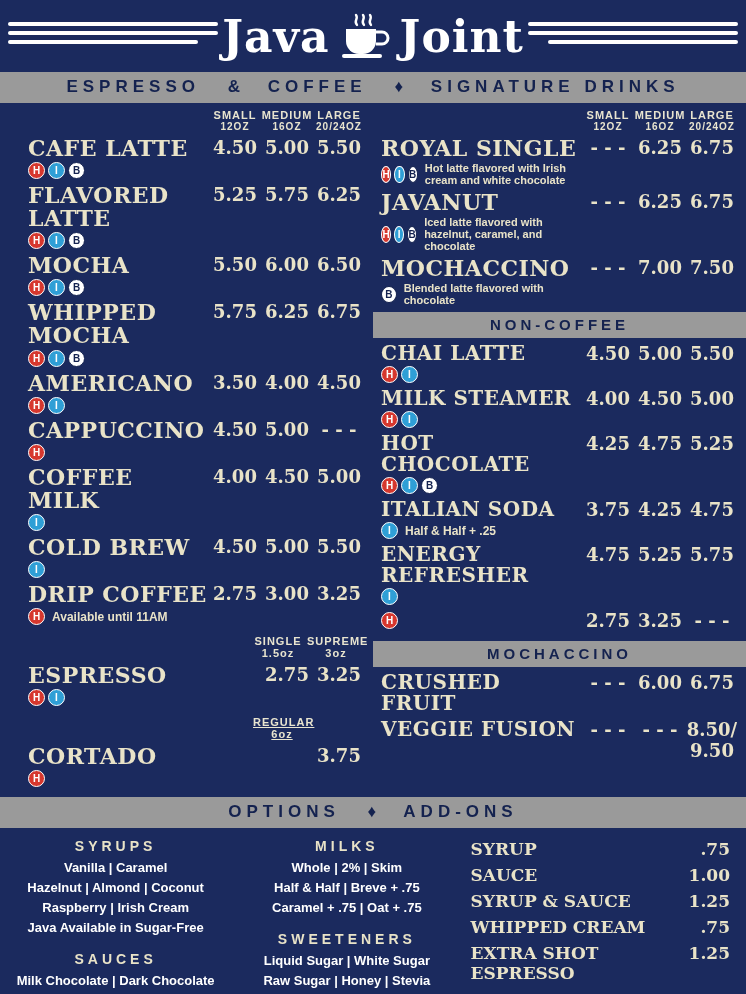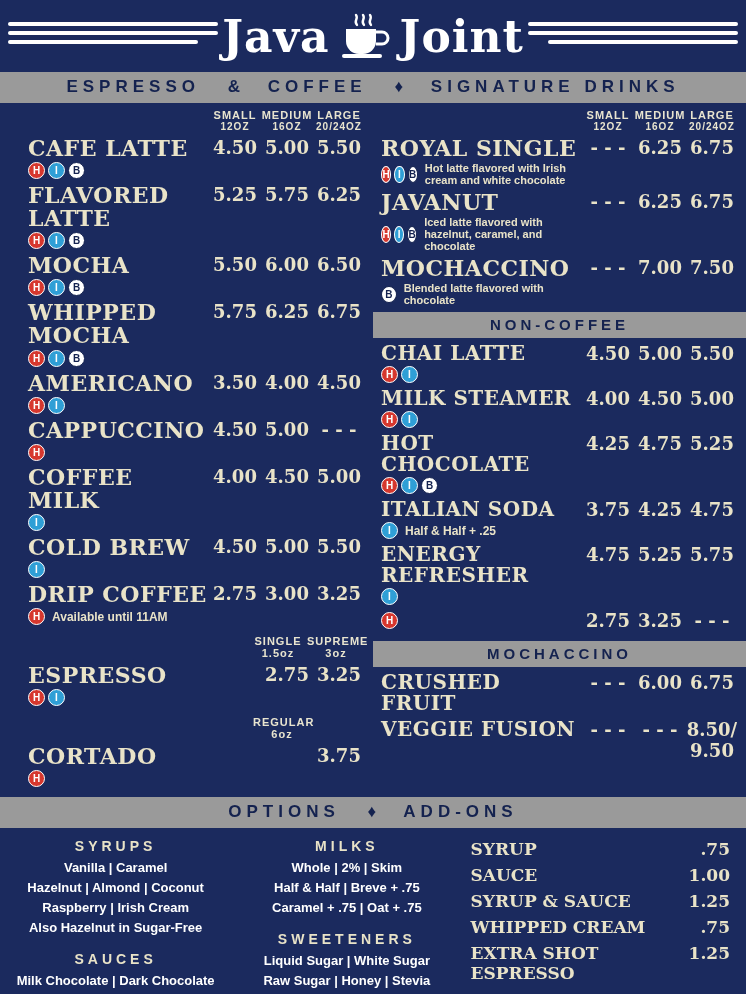--- a/index.html
+++ b/index.html
@@ -332,21 +332,21 @@
               <span class="b i">I</span>
             </div>
           </div>
           <div class="prices">
             <div class="p" style="white-space: pre-line;">2.75</div>
             <div class="p" style="white-space: pre-line;">3.25</div>
           </div>
         </div>
       </div>
 
-    <div class="sub" style="padding:10px 62px 0 0;">
+    <div class="sub" style="padding:10px 62px 0 0;text-decoration:underline;">
       <div class="sz">
         <span class="n" style="display:block">REGULAR</span>
         <span class="o" style="display:block">6oz</span>
       </div>
     </div>
     <div id="cortado-row" style="padding:0 8px 0 28px;">
         <div class="item">
           <div style="flex: 1 1 0%;">
             <div class="nm">CORTADO</div>
             <div class="badges">
@@ -544,21 +544,21 @@
 </div>
 
 <div class="optwrap">
   <div class="optcol" style="width:62%;display:flex;">
     <div style="width:50%;">
       <div class="opttitle">SYRUPS</div>
       <div id="syrups">
           <div class="optline">Vanilla | Caramel</div>
           <div class="optline">Hazelnut | Almond | Coconut</div>
           <div class="optline">Raspberry | Irish Cream</div>
-          <div class="optline">Also Hazelnut in Sugar-Free</div>
+          <div class="optline">Java Available in Sugar-Free</div>
         </div>
       <div class="opttitle" style="margin-top:16px;">SAUCES</div>
       <div id="sauces">
           <div class="optline">Milk Chocolate | Dark Chocolate</div>
         </div>
     </div>
     <div style="width:50%;">
       <div class="opttitle">MILKS</div>
       <div id="milks">
           <div class="optline">Whole | 2% | Skim</div>

